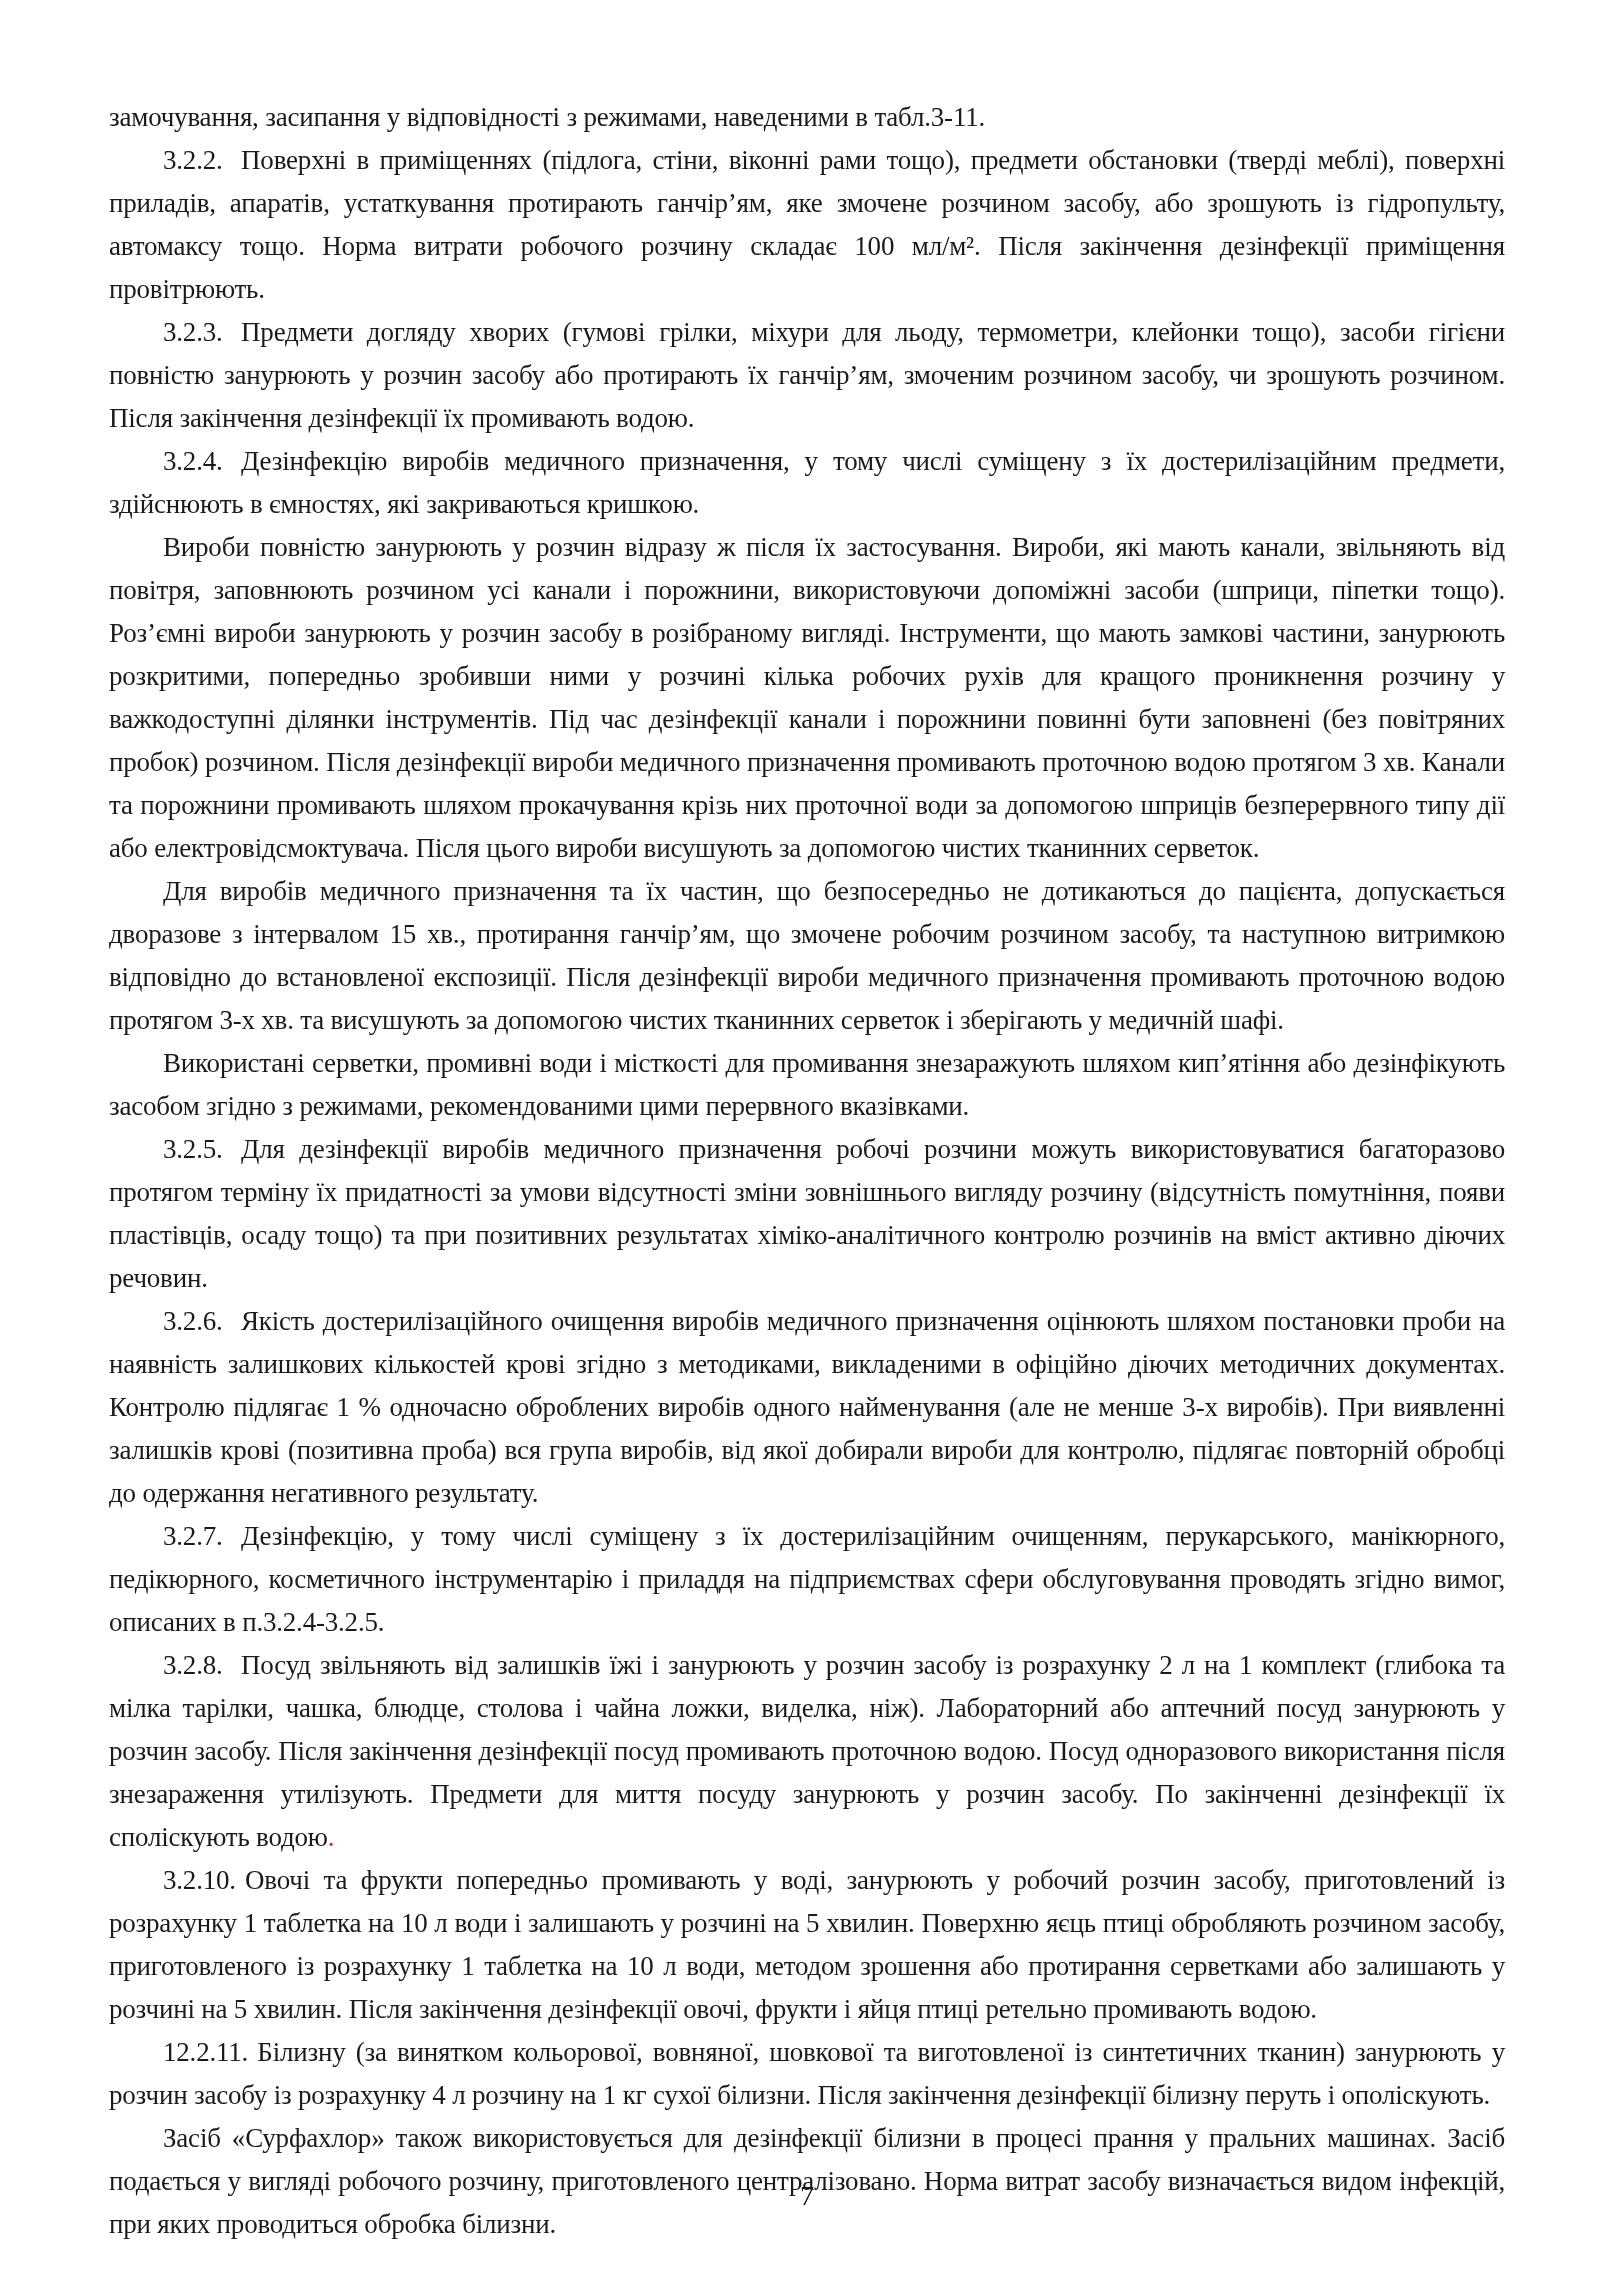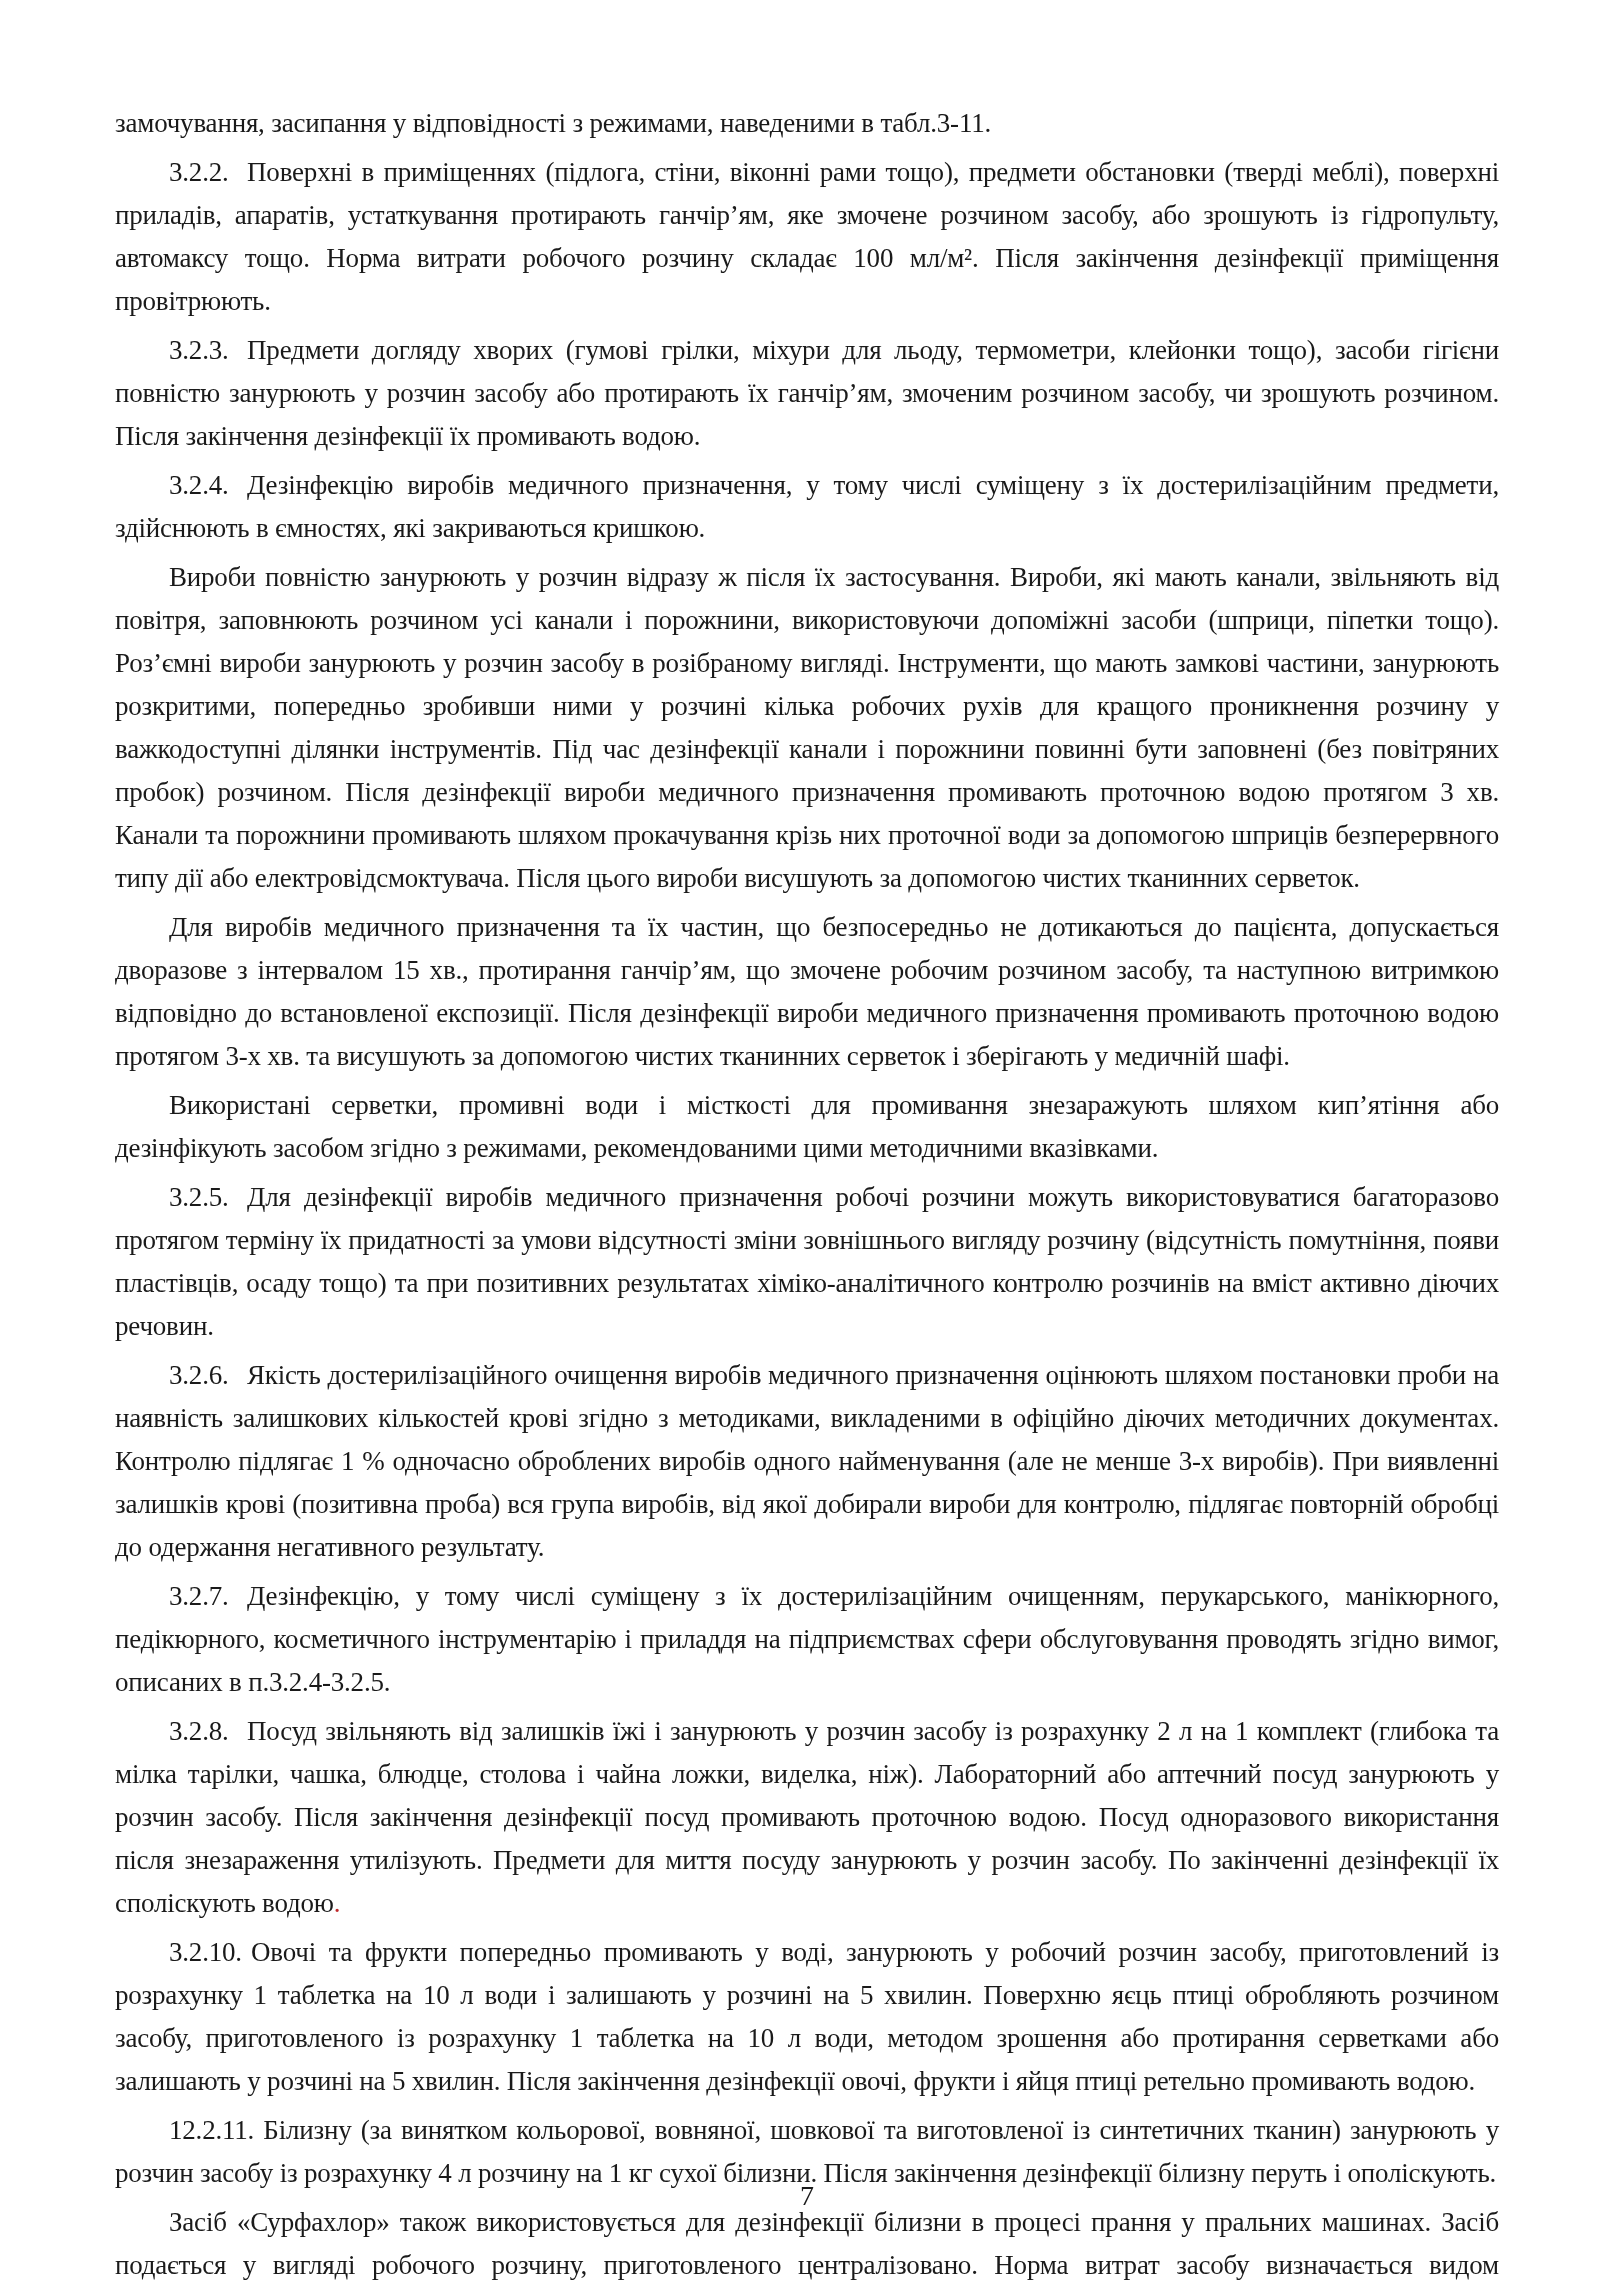--- a/index.html
+++ b/index.html
@@ -18,21 +18,21 @@
       left: 109px;
       top: 96px;
       width: 1396px;
       font-family: "Liberation Serif", "DejaVu Serif", serif;
       font-size: 27px;
       line-height: 43px;
       color: #1a1a1a;
       letter-spacing: -0.2px;
     }
     .para {
-      margin: 6px;
+      margin: 0;
       text-align: justify;
       text-indent: 0;
       hyphens: manual;
     }
     .para.indent {
       text-indent: 54px;
     }
     .num {
       font-weight: normal;
       display: inline-block;
@@ -79,21 +79,21 @@
 
   <p class="para indent">
     <span>Вироби повністю занурюють у розчин відразу ж після їх застосування. Вироби, які мають канали, звільняють від повітря, заповнюють розчином усі канали і порожнини, використовуючи допоміжні за­соби (шприци, піпетки тощо). Роз’ємні вироби занурюють у розчин засобу в розібраному вигляді. Ін­струменти, що мають замкові частини, занурюють розкритими, попередньо зробивши ними у розчині кілька робочих рухів для кращого проникнення розчину у важкодоступні ділянки інструментів. Під час дезінфекції канали і порожнини повинні бути заповнені (без повітряних пробок) розчином. Після дезінфекції вироби медичного призначення промивають проточною водою протягом 3 хв. Канали та порожнини промивають шляхом прокачування крізь них проточної води за допомогою шприців без­перервного типу дії або електровідсмоктувача. Після цього вироби висушують за допомогою чистих тканинних серветок.</span>
   </p>
 
   <p class="para indent">
     <span>Для виробів медичного призначення та їх частин, що безпосередньо не дотикаються до пацієнта, допускається дворазове з інтервалом 15 хв., протирання ганчір’ям, що змочене робочим розчином засо­бу, та наступною витримкою відповідно до встановленої експозиції. Після дезінфекції вироби медич­ного призначення промивають проточною водою протягом 3-х хв. та висушують за допомогою чистих тканинних серветок і зберігають у медичній шафі.</span>
   </p>
 
   <p class="para indent">
-    <span>Використані серветки, промивні води і місткості для промивання знезаражують шляхом кип’я­тіння або дезінфікують засобом згідно з режимами, рекомендованими цими методичними вказівками.</span>
+    <span>Використані серветки, промивні води і місткості для промивання знезаражують шляхом кип’я­тіння або дезінфікують засобом згідно з режимами, рекомендованими цими перервного вказівками.</span>
   </p>
 
   <p class="para indent">
     <span class="num">3.2.5.</span><span class="num-gap"></span><span>Для дезінфекції виробів медичного призначення робочі розчини можуть використовува­тися багаторазово протягом терміну їх придатності за умови відсутності зміни зовнішнього вигляду розчину (відсутність помутніння, появи пластівців, осаду тощо) та при позитивних результатах хімі­ко-аналітичного контролю розчинів на вміст активно діючих речовин.</span>
   </p>
 
   <p class="para indent">
     <span class="num">3.2.6.</span><span class="num-gap"></span><span>Якість достерилізаційного очищення виробів медичного призначення оцінюють шляхом постановки проби на наявність залишкових кількостей крові згідно з методиками, викладеними в офі­ційно діючих методичних документах. Контролю підлягає 1 % одночасно оброблених виробів одного найменування (але не менше 3-х виробів). При виявленні залишків крові (позитивна проба) вся група виробів, від якої добирали вироби для контролю, підлягає повторній обробці до одержання негативного результату.</span>
   </p>
 

